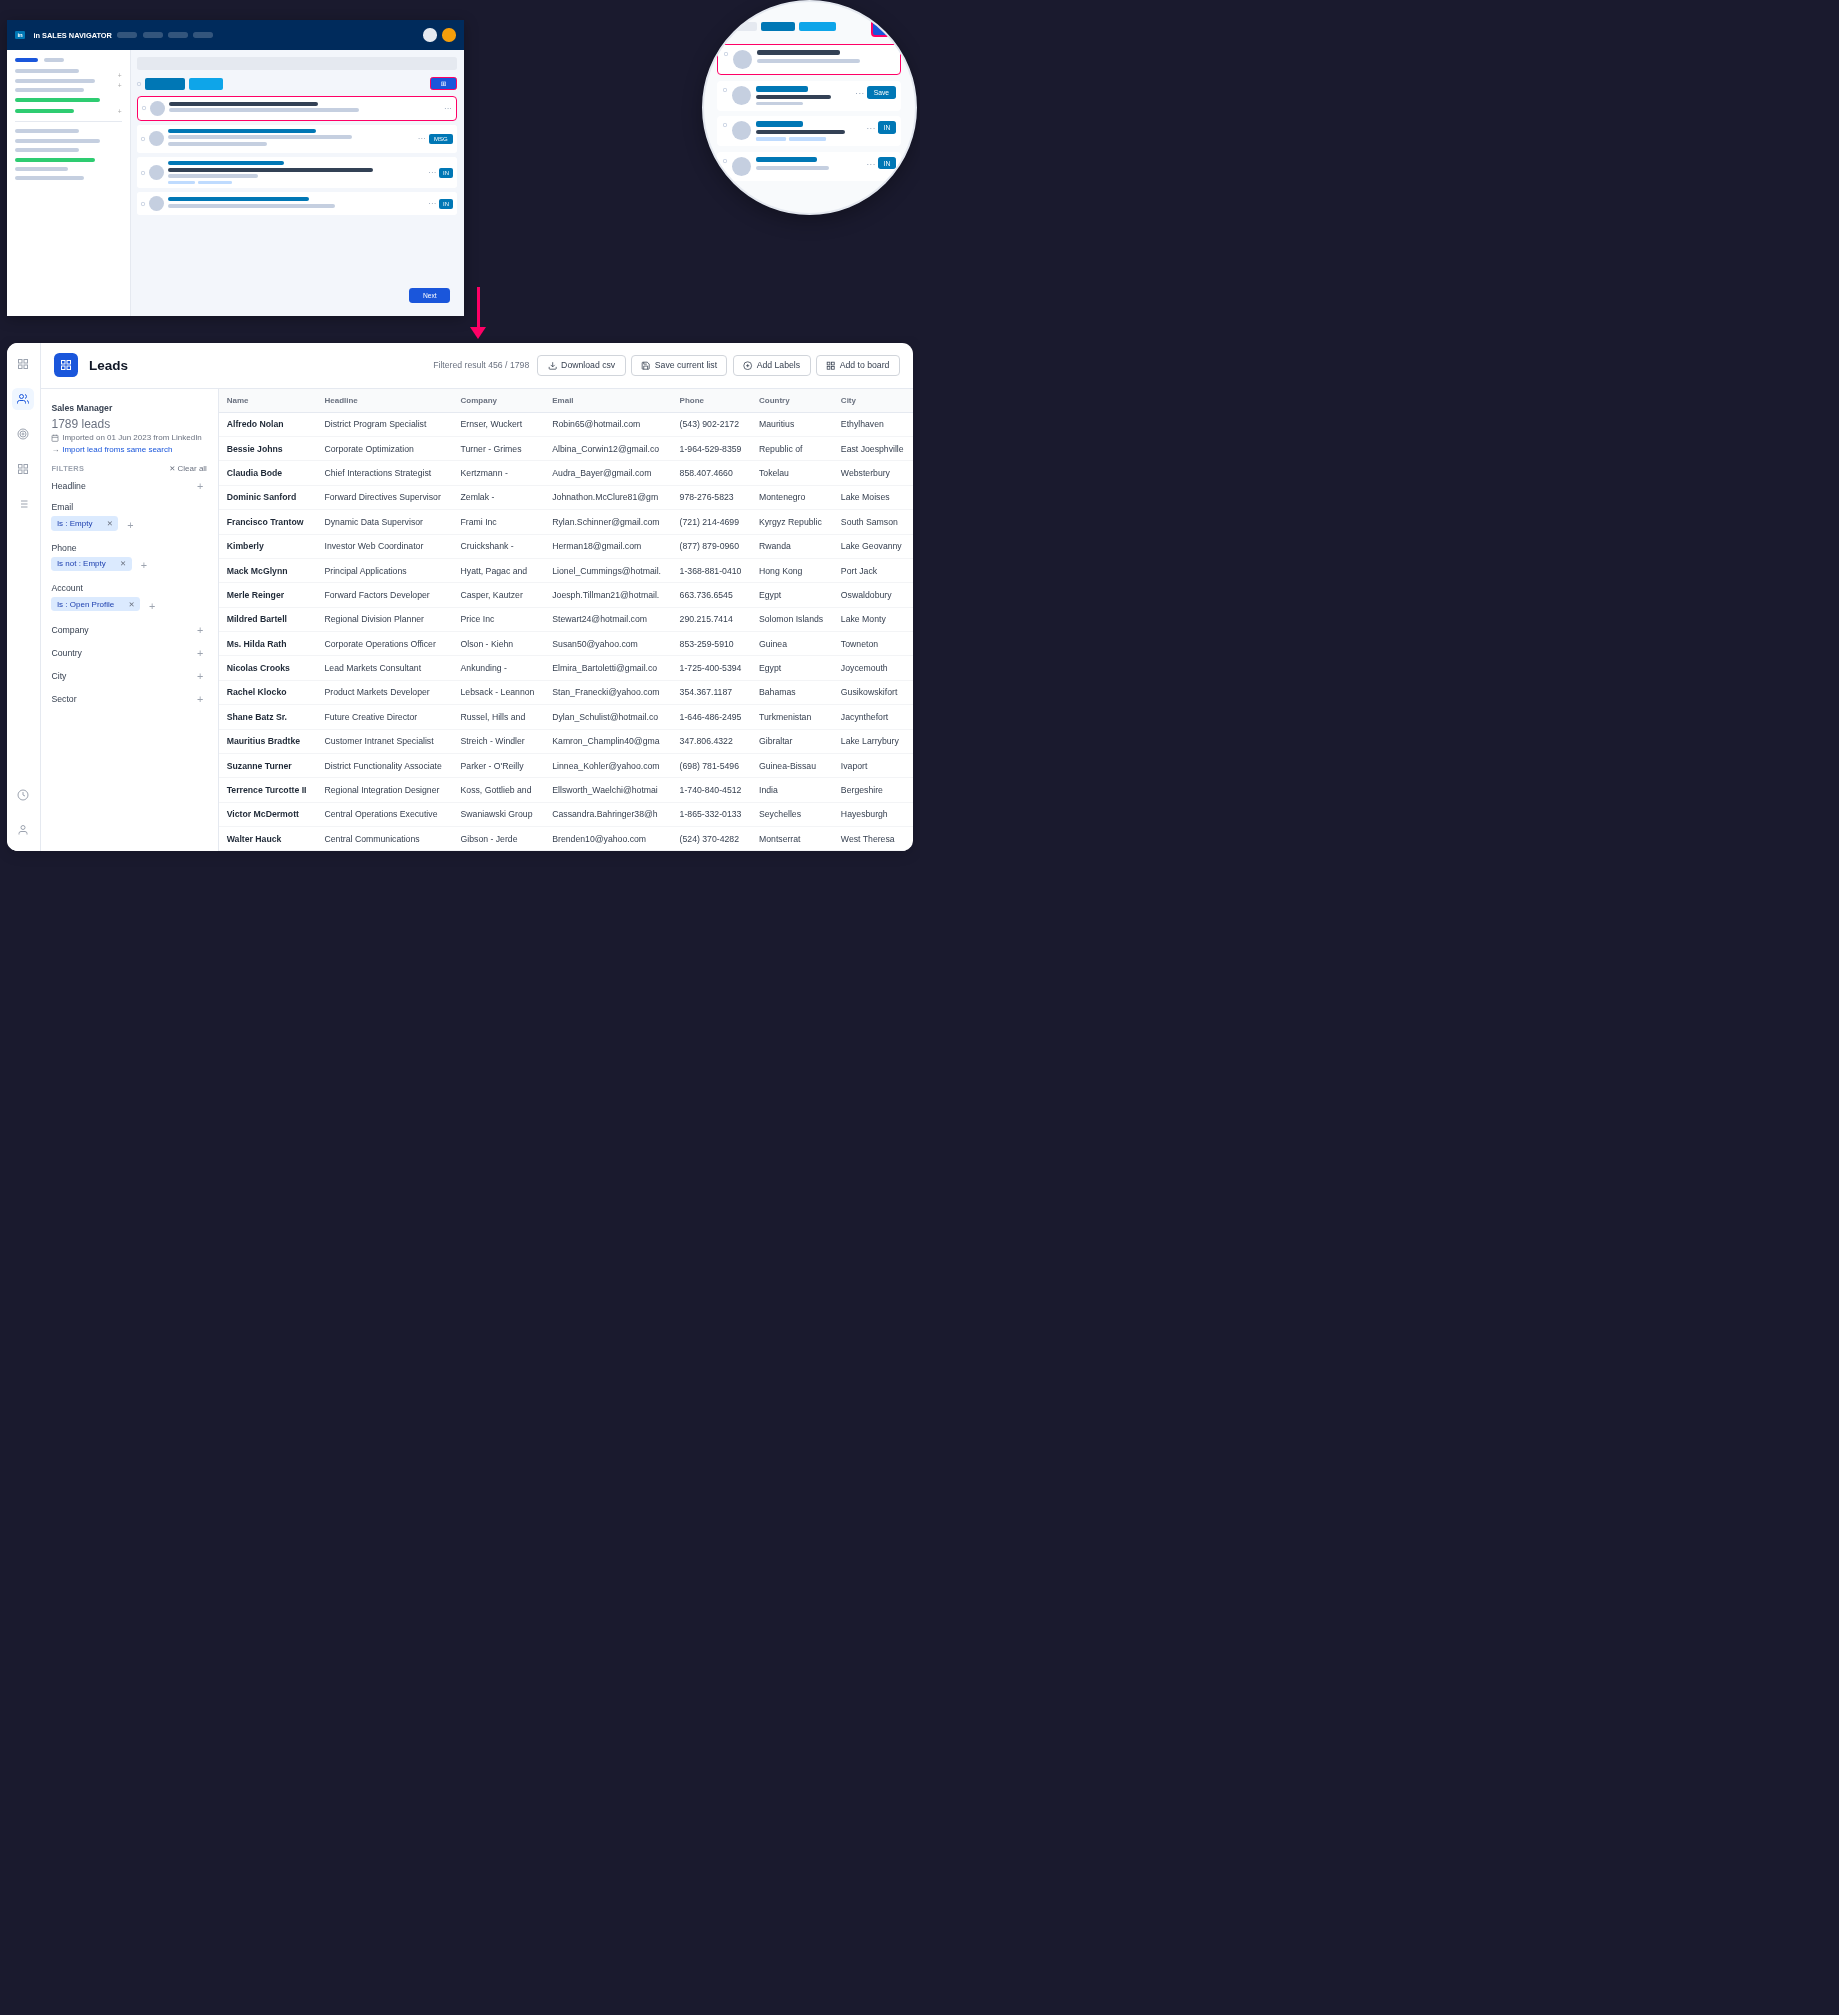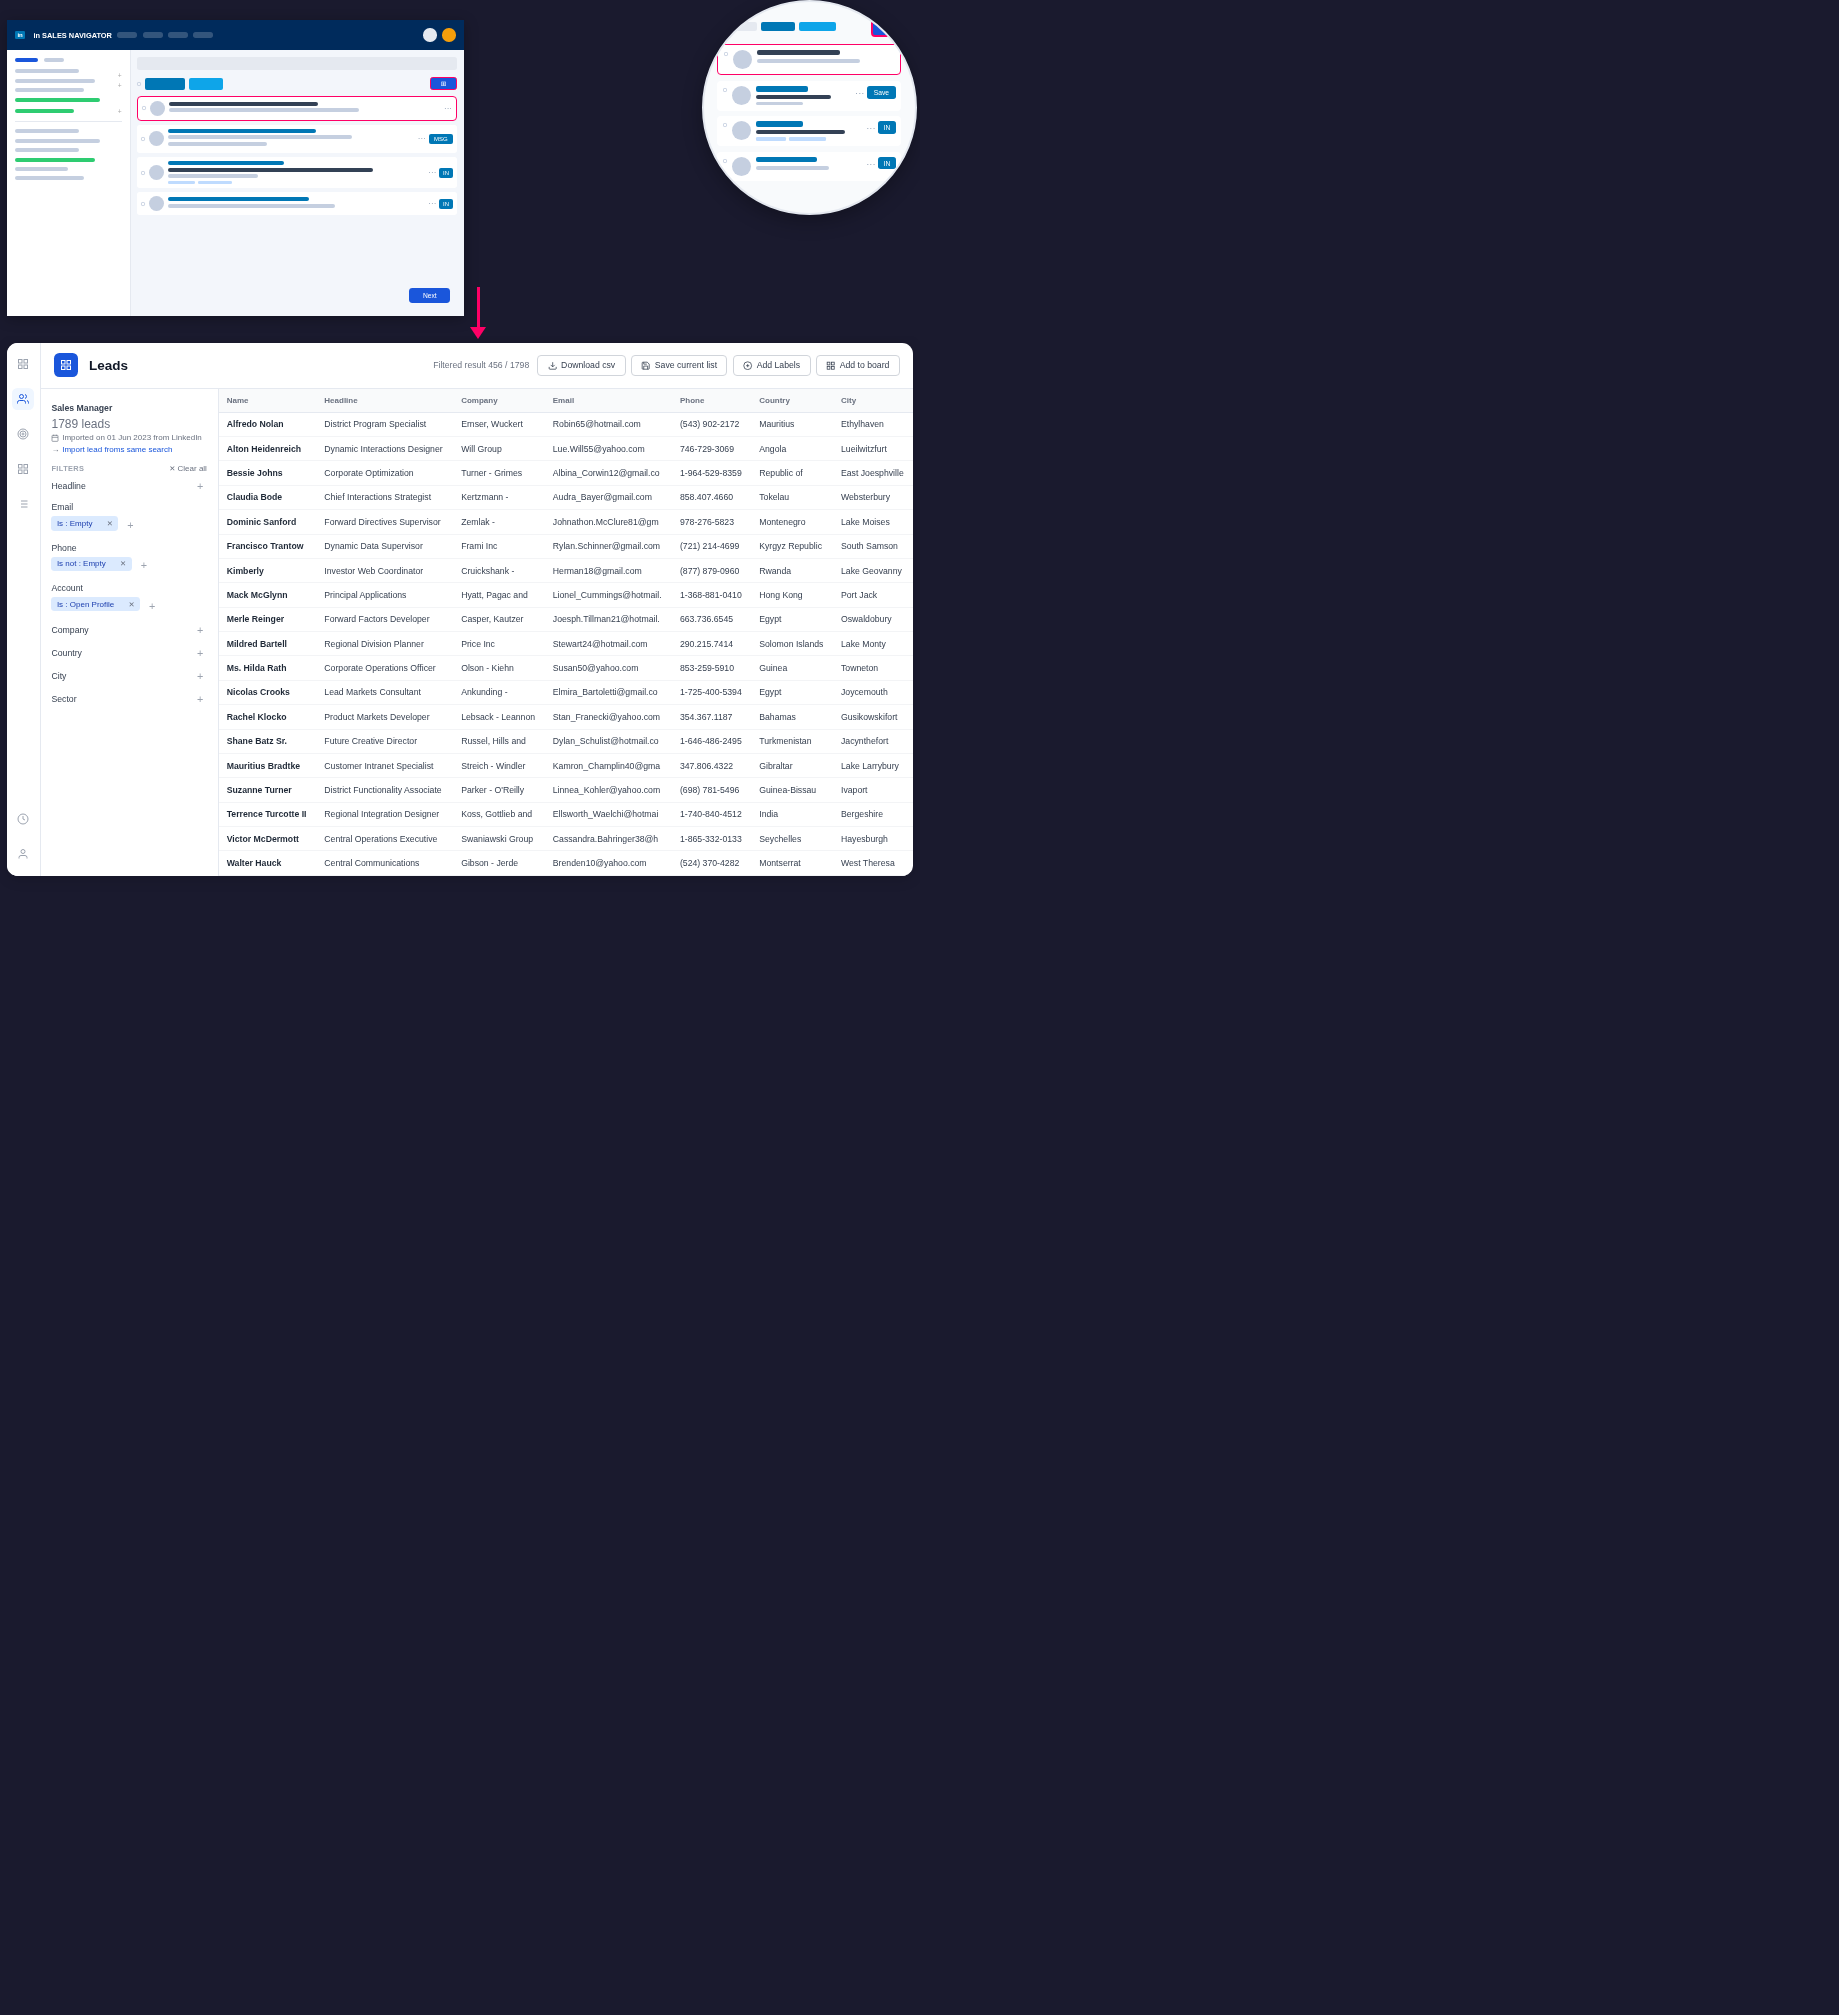--- a/index.html
+++ b/index.html
@@ -892,29 +892,20 @@
             <tr>
     <td class="name-cell">Alfredo Nolan</td>
     <td>District Program Specialist</td>
     <td>Ernser, Wuckert</td>
     <td>Robin65@hotmail.com</td>
     <td>(543) 902-2172</td>
     <td>Mauritius</td>
     <td>Ethylhaven</td>
   </tr>
                 <tr>
-    <td class="name-cell">Alton Heidenreich</td>
-    <td>Dynamic Interactions Designer</td>
-    <td>Will Group</td>
-    <td>Lue.Will55@yahoo.com</td>
-    <td>746-729-3069</td>
-    <td>Angola</td>
-    <td>Lueilwitzfurt</td>
-  </tr>
-                <tr>
     <td class="name-cell">Bessie Johns</td>
     <td>Corporate Optimization</td>
     <td>Turner - Grimes</td>
     <td>Albina_Corwin12@gmail.co</td>
     <td>1-964-529-8359</td>
     <td>Republic of</td>
     <td>East Joesphville</td>
   </tr>
                 <tr>
     <td class="name-cell">Claudia Bode</td>

